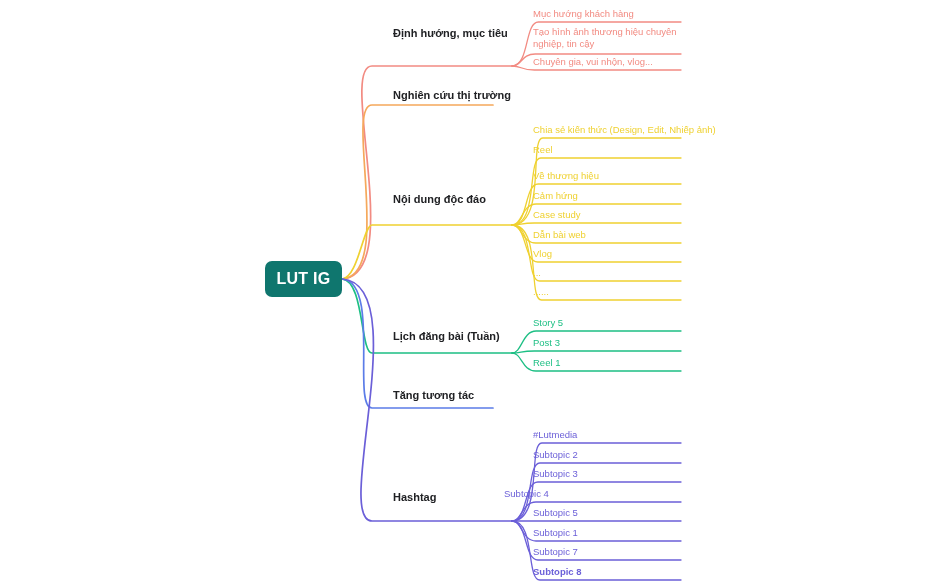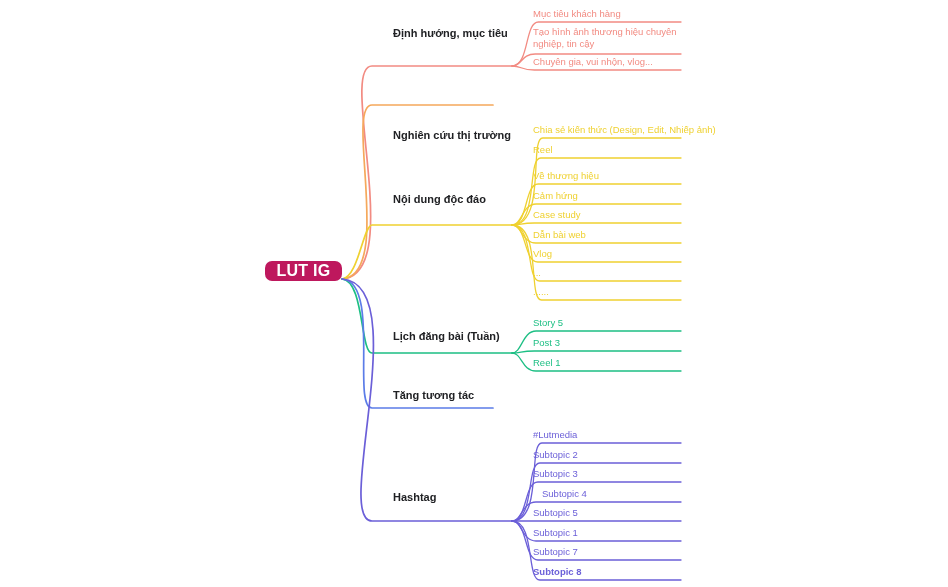--- a/index.html
+++ b/index.html
@@ -77,48 +77,48 @@
       <path d="M 512 521 C 543.2 521, 527.8 443, 541.8 443 L 681 443" fill="none" stroke="#6B5FD8" stroke-width="1.3" stroke-linecap="round"></path>
       <path d="M 512 521 C 535.2 521, 525.8 463, 539.8 463 L 681 463" fill="none" stroke="#6B5FD8" stroke-width="1.3" stroke-linecap="round"></path>
       <path d="M 512 521 C 527.6 521, 523.9 482, 537.9 482 L 681 482" fill="none" stroke="#6B5FD8" stroke-width="1.3" stroke-linecap="round"></path>
       <path d="M 512 521 C 522 521, 521.9 502, 535.9 502 L 681 502" fill="none" stroke="#6B5FD8" stroke-width="1.3" stroke-linecap="round"></path>
       <path d="M 512 521 C 522 521, 520 521, 534 521 L 681 521" fill="none" stroke="#6B5FD8" stroke-width="1.3" stroke-linecap="round"></path>
       <path d="M 512 521 C 522 521, 522 541, 536 541 L 681 541" fill="none" stroke="#6B5FD8" stroke-width="1.3" stroke-linecap="round"></path>
       <path d="M 512 521 C 527.6 521, 523.9 560, 537.9 560 L 681 560" fill="none" stroke="#6B5FD8" stroke-width="1.3" stroke-linecap="round"></path>
       <path d="M 512 521 C 535.6 521, 525.9 580, 539.9 580 L 681 580" fill="none" stroke="#6B5FD8" stroke-width="1.3" stroke-linecap="round"></path>
     </svg>
 
-  <div class="root-node" id="root-node" style="left: 265px; top: 261px; width: 77px; height: 20px; background: #be185d; color: rgb(255, 255, 255);">
+  <div class="root-node" id="root-node" style="left: 265px; top: 261px; width: 77px; height: 36px; background: #0f766e; color: rgb(255, 255, 255);">
     <span>LUT IG</span>
   </div>
 
   <div id="labels">
       <div class="branch-label" style="left: 393px; top: 27px;">Định hướng, mục tiêu</div>
-      <div class="leaf-label" style="left: 533px; color: rgb(242, 139, 130); top: 8px;">Mục tiêu khách hàng</div>
+      <div class="leaf-label" style="left: 533px; color: rgb(242, 139, 130); top: 8px;">Mục hướng khách hàng</div>
       <div class="leaf-label" style="left: 533px; color: rgb(242, 139, 130); top: 26px; white-space: normal; width: 150px;">Tạo hình ảnh thương hiệu chuyên nghiệp, tin cậy</div>
       <div class="leaf-label" style="left: 533px; color: rgb(242, 139, 130); top: 56px;">Chuyên gia, vui nhộn, vlog...</div>
-      <div class="branch-label" style="left: 393px; top: 89px; margin-top: 40px;">Nghiên cứu thị trường</div>
+      <div class="branch-label" style="left: 393px; top: 89px;">Nghiên cứu thị trường</div>
       <div class="branch-label" style="left: 393px; top: 193px;">Nội dung độc đáo</div>
       <div class="leaf-label" style="left: 533px; color: rgb(239, 209, 48); top: 124px;">Chia sẻ kiến thức (Design, Edit, Nhiếp ảnh)</div>
       <div class="leaf-label" style="left: 533px; color: rgb(239, 209, 48); top: 144px;">Reel</div>
       <div class="leaf-label" style="left: 533px; color: rgb(239, 209, 48); top: 170px; text-align: right;">Về thương hiệu</div>
       <div class="leaf-label" style="left: 533px; color: rgb(239, 209, 48); top: 190px;">Cảm hứng</div>
       <div class="leaf-label" style="left: 533px; color: rgb(239, 209, 48); top: 209px;">Case study</div>
       <div class="leaf-label" style="left: 533px; color: rgb(239, 209, 48); top: 229px;">Dẫn bài web</div>
       <div class="leaf-label" style="left: 533px; color: rgb(239, 209, 48); top: 248px;">Vlog</div>
       <div class="leaf-label" style="left: 533px; color: rgb(239, 209, 48); top: 267px;">...</div>
       <div class="leaf-label" style="left: 533px; color: rgb(239, 209, 48); top: 286px;">......</div>
       <div class="branch-label" style="left: 393px; top: 330px; text-align: center;">Lịch đăng bài (Tuần)</div>
       <div class="leaf-label" style="left: 533px; color: rgb(29, 191, 132); top: 317px; text-align: center;">Story 5</div>
       <div class="leaf-label" style="left: 533px; color: rgb(29, 191, 132); top: 337px;">Post 3</div>
       <div class="leaf-label" style="left: 533px; color: rgb(29, 191, 132); top: 357px;">Reel 1</div>
       <div class="branch-label" style="left: 393px; top: 389px;">Tăng tương tác</div>
       <div class="branch-label" style="left: 393px; top: 491px;">Hashtag</div>
       <div class="leaf-label" style="left: 533px; color: rgb(107, 95, 216); top: 429px;">#Lutmedia</div>
       <div class="leaf-label" style="left: 533px; color: rgb(107, 95, 216); top: 449px;">Subtopic 2</div>
       <div class="leaf-label" style="left: 533px; color: rgb(107, 95, 216); top: 468px;">Subtopic 3</div>
-      <div class="leaf-label" style="left: 542px; color: rgb(107, 95, 216); top: 488px;">Subtopic 4</div>
+      <div class="leaf-label" style="left: 504px; color: rgb(107, 95, 216); top: 488px;">Subtopic 4</div>
       <div class="leaf-label" style="left: 533px; color: rgb(107, 95, 216); top: 507px;">Subtopic 5</div>
       <div class="leaf-label" style="left: 533px; color: rgb(107, 95, 216); top: 527px;">Subtopic 1</div>
       <div class="leaf-label" style="left: 533px; color: rgb(107, 95, 216); top: 546px;">Subtopic 7</div>
       <div class="leaf-label" style="left: 533px; color: rgb(107, 95, 216); top: 566px; font-weight: bold;">Subtopic 8</div>
     </div>
 </div>
 
 </body></html>

